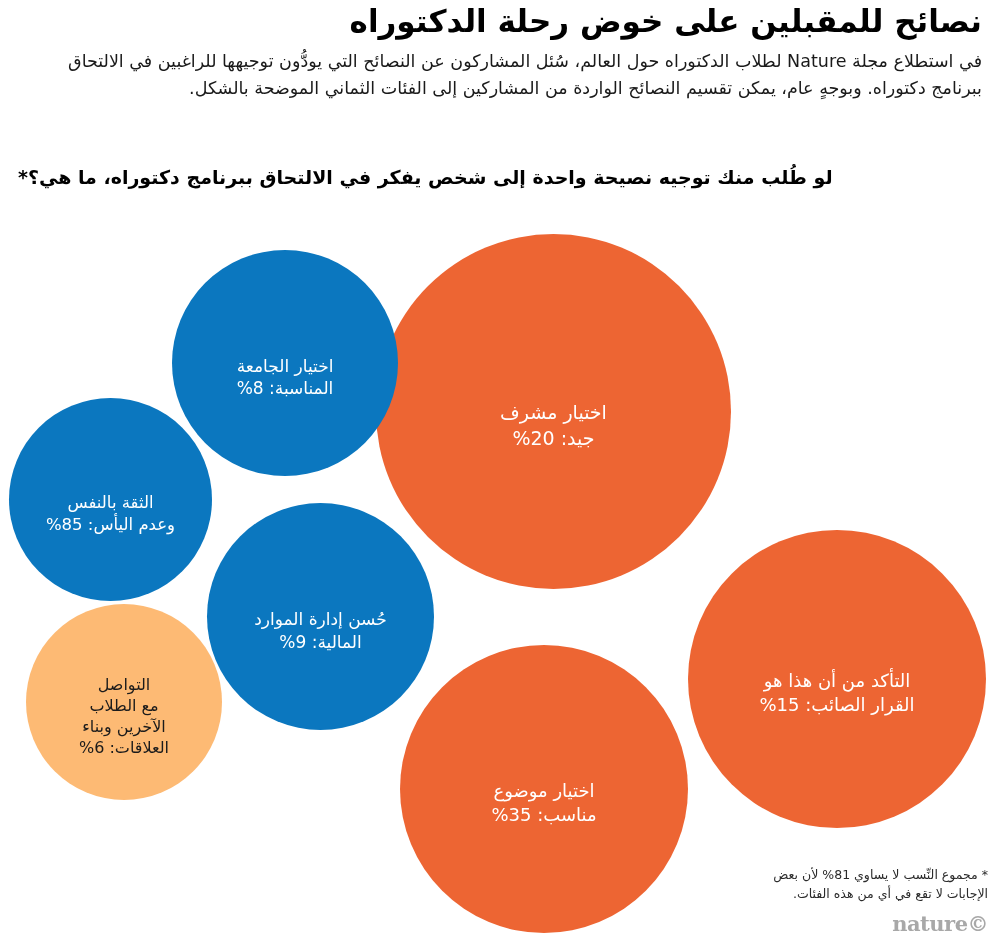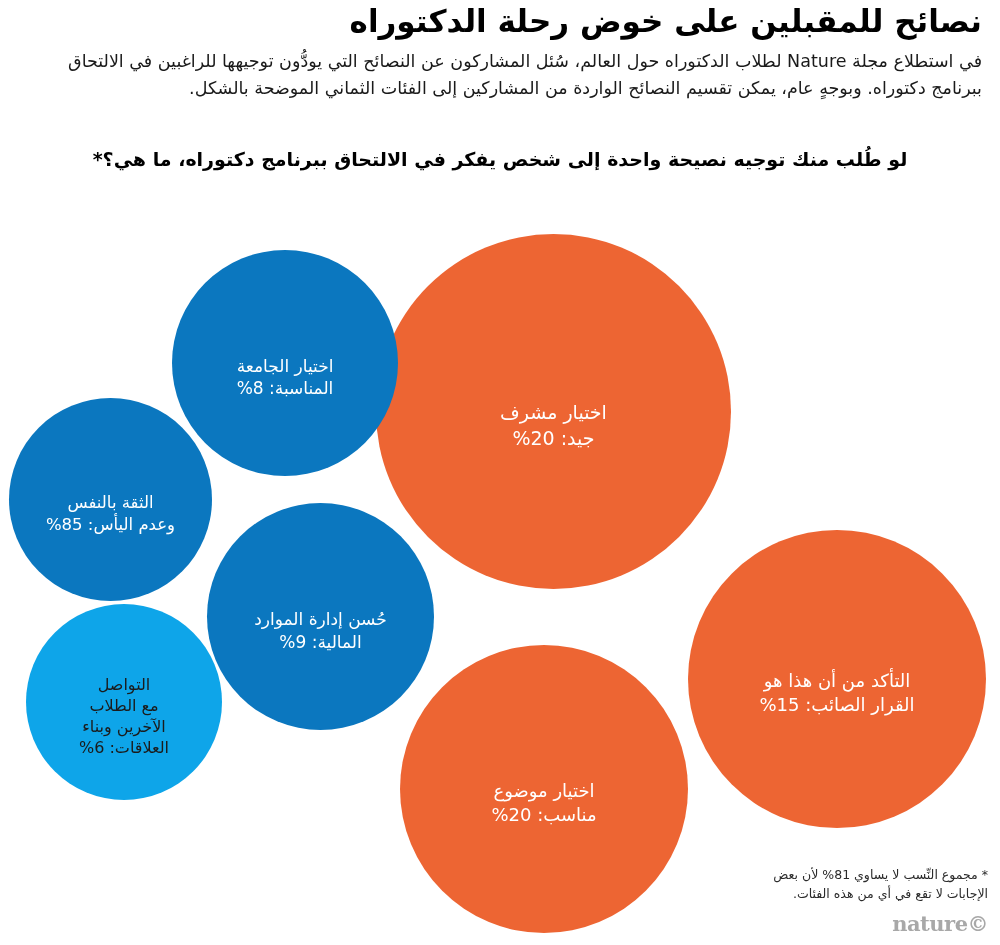--- a/index.html
+++ b/index.html
@@ -43,24 +43,24 @@
     top: 48px;
     right: 18px;
     width: 964px;
     text-align: right;
     font-size: 17.5px;
     color: #1a1a1a;
     line-height: 1.55;
   }
   #question {
     position: absolute;
-    top: 148px;
+    top: 166px;
     right: 18px;
     width: 964px;
-    text-align: center;
+    text-align: left;
     font-size: 19px;
     font-weight: bold;
     color: #000000;
     white-space: nowrap;
   }
 
   
   #bubbles {
     position: absolute;
     top: 0;
@@ -78,21 +78,21 @@
   }
   .bubble .blabel {
     text-align: center;
     line-height: 1.32;
     padding: 0 6px;
     white-space: pre-line;
     margin-top: 28px;
   }
   .b-orange { background: #ED6533; }
   .b-blue   { background: #0B77BF; }
-  .b-gray   { background: #0ea5e9; }
+  .b-gray   { background: #fdba74; }
   .b-orange .blabel, .b-blue .blabel { color: #ffffff; }
   .b-gray   .blabel { color: #1b1b1b; }
 
   
   #footnote {
     position: absolute;
     right: 12px;
     top: 866px;
     width: 248px;
     text-align: right;
@@ -131,21 +131,21 @@
 جيد: 20%</div>
     </div>
 
     <div class="bubble b-orange" style="left:688px; top:530px; width:298px; height:298px;">
       <div class="blabel" style="font-size:18px;">التأكد من أن هذا هو
 القرار الصائب: 15%</div>
     </div>
 
     <div class="bubble b-orange" style="left:400px; top:645px; width:288px; height:288px;">
       <div class="blabel" style="font-size:18px;">اختيار موضوع
-مناسب: 20%</div>
+مناسب: 35%</div>
     </div>
 
     <div class="bubble b-blue" style="left:207px; top:503px; width:227px; height:227px;">
       <div class="blabel" style="font-size:17px;">حُسن إدارة الموارد
 المالية: 9%</div>
     </div>
 
     <div class="bubble b-blue" style="left:172px; top:250px; width:226px; height:226px;">
       <div class="blabel" style="font-size:17px;">اختيار الجامعة
 المناسبة: 8%</div>

